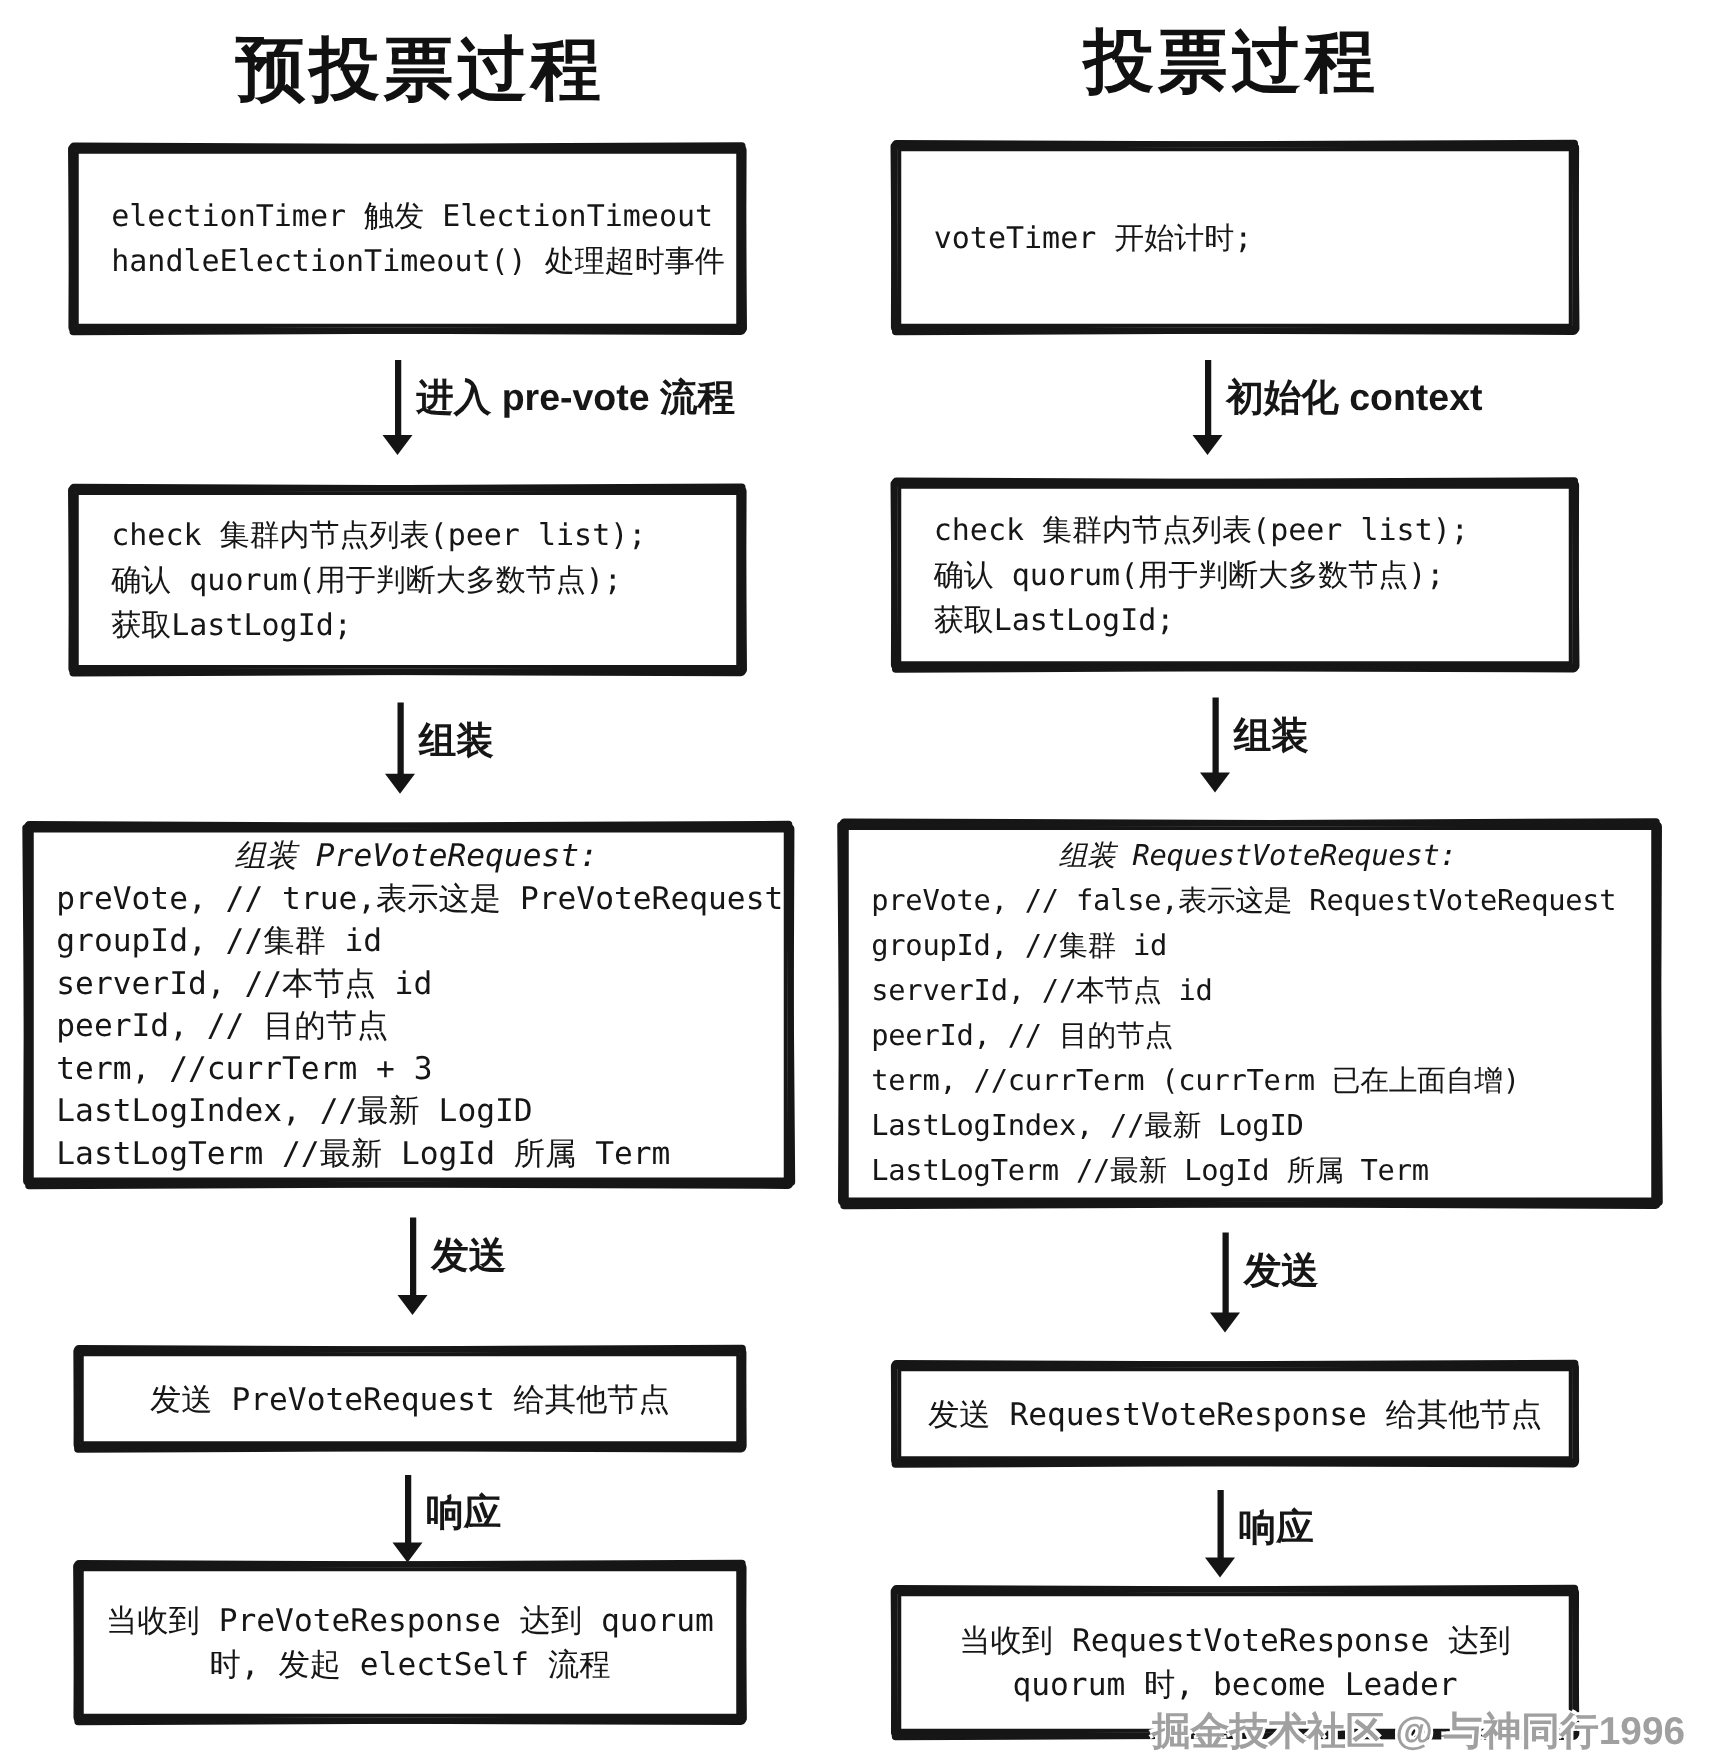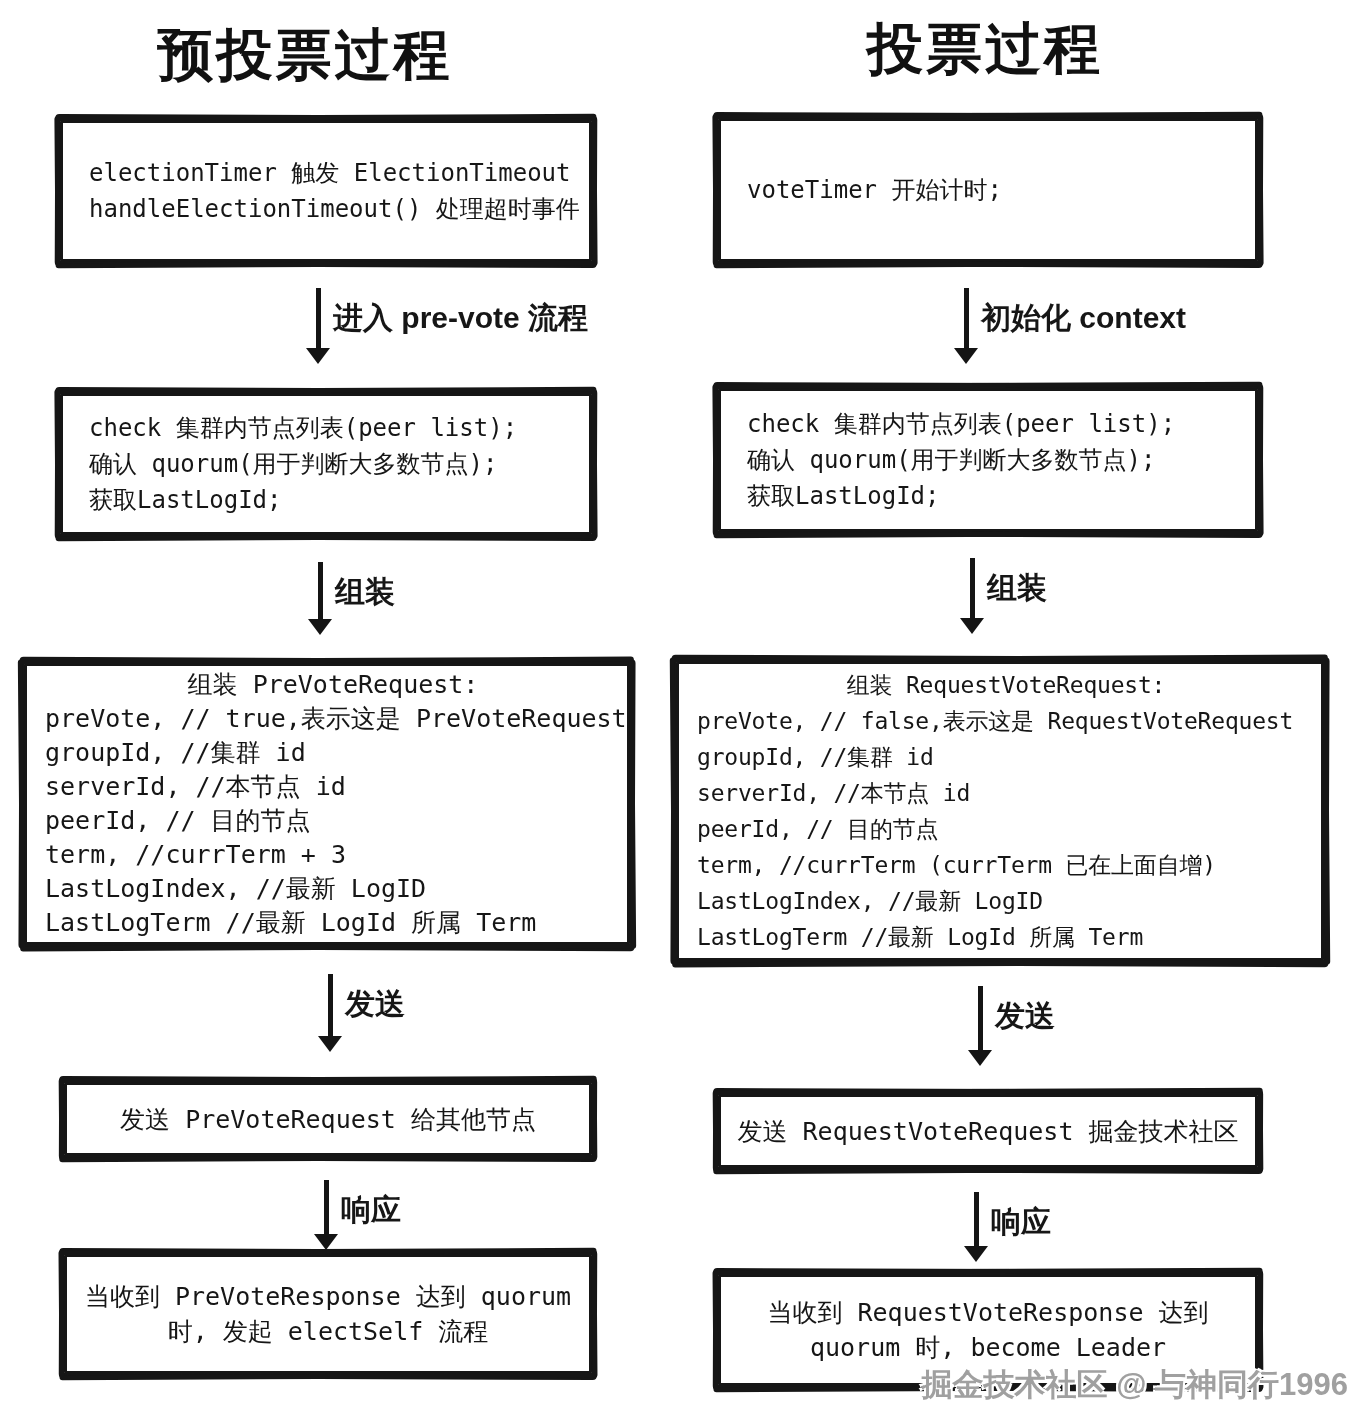--- a/index.html
+++ b/index.html
@@ -16,21 +16,21 @@
   .sbox{position:absolute;background:#fff;border:3px solid #161616;border-radius:2px;
         box-sizing:border-box;display:flex;flex-direction:column;justify-content:center;
         font-family:"DejaVu Sans Mono",monospace;color:#161616;}
   .sbox::before{content:"";position:absolute;inset:-8px;border:5px solid #161616;
         border-radius:4px;transform:rotate(.22deg);pointer-events:none;}
   .sbox::after{content:"";position:absolute;inset:-8px;border:5px solid #161616;
         border-radius:3px;transform:rotate(-.26deg) skewX(.2deg);pointer-events:none;}
 
   .ln{display:block;white-space:nowrap;line-height:36px;font-size:24px;}
   .b{font-weight:400;}
-  .hd{text-align:center;}
+  .hd{text-align:center;font-style:italic;}
   .ctr{text-align:center;}
 
   .pad26{padding-left:26px;padding-right:8px;}
   .pad18{padding-left:18px;padding-right:6px;}
 
   .step3 .ln{line-height:34px;font-size:25px;}
   .step3r .ln{line-height:36px;font-size:23px;letter-spacing:-0.2px;}
   .step45 .ln{font-size:25px;line-height:35px;}
 
   
@@ -47,21 +47,21 @@
   .watermark{position:absolute;right:22px;top:1336px;font-weight:700;font-size:31px;
              color:#a0a0a0;white-space:nowrap;z-index:5;
              text-shadow:-2px -2px 0 #fff,2px -2px 0 #fff,-2px 2px 0 #fff,2px 2px 0 #fff;margin-top:28px;}
 </style>
 </head>
 <body>
 
 <div class="stage">
 
   <div>
-    <div class="col-title" style="left:155px;top:18px;width:300px;">预投票过程</div>
+    <div class="col-title" style="left:186px;top:18px;width:300px;">预投票过程</div>
 
     <div class="sbox pad26" style="left:60px;top:120px;width:532px;height:142px;">
       <span class="ln">electionTimer 触发 ElectionTimeout</span>
       <span class="ln">handleElectionTimeout() 处理超时事件</span>
     </div>
 
     <div class="varrow" style="left:318px;top:288px;height:76px;">
       <span class="shaft"></span>
       <span class="head"></span>
       <span class="alabel">进入 pre-vote 流程</span>
@@ -148,21 +148,21 @@
       <span class="ln b">LastLogTerm //最新 LogId 所属 Term</span>
     </div>
 
     <div class="varrow" style="left:980px;top:986px;height:80px;">
       <span class="shaft"></span>
       <span class="head"></span>
       <span class="alabel">发送</span>
     </div>
 
     <div class="sbox step45" style="left:718px;top:1094px;width:540px;height:74px;">
-      <span class="ln ctr">发送 RequestVoteRequest 掘金技术社区</span>
+      <span class="ln ctr">发送 RequestVoteResponse 给其他节点</span>
     </div>
 
     <div class="varrow" style="left:976px;top:1192px;height:70px;">
       <span class="shaft"></span>
       <span class="head"></span>
       <span class="alabel">响应</span>
     </div>
 
     <div class="sbox step45" style="left:718px;top:1274px;width:540px;height:112px;">
       <span class="ln ctr">当收到 RequestVoteResponse 达到</span>

